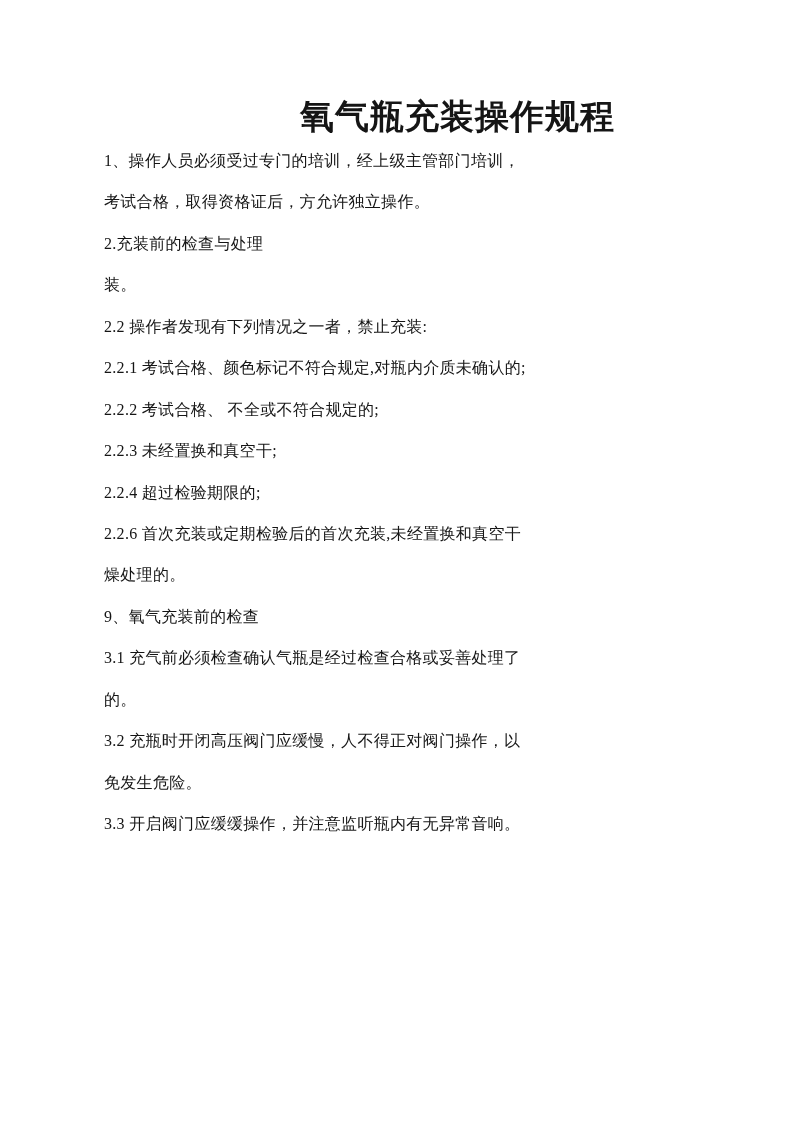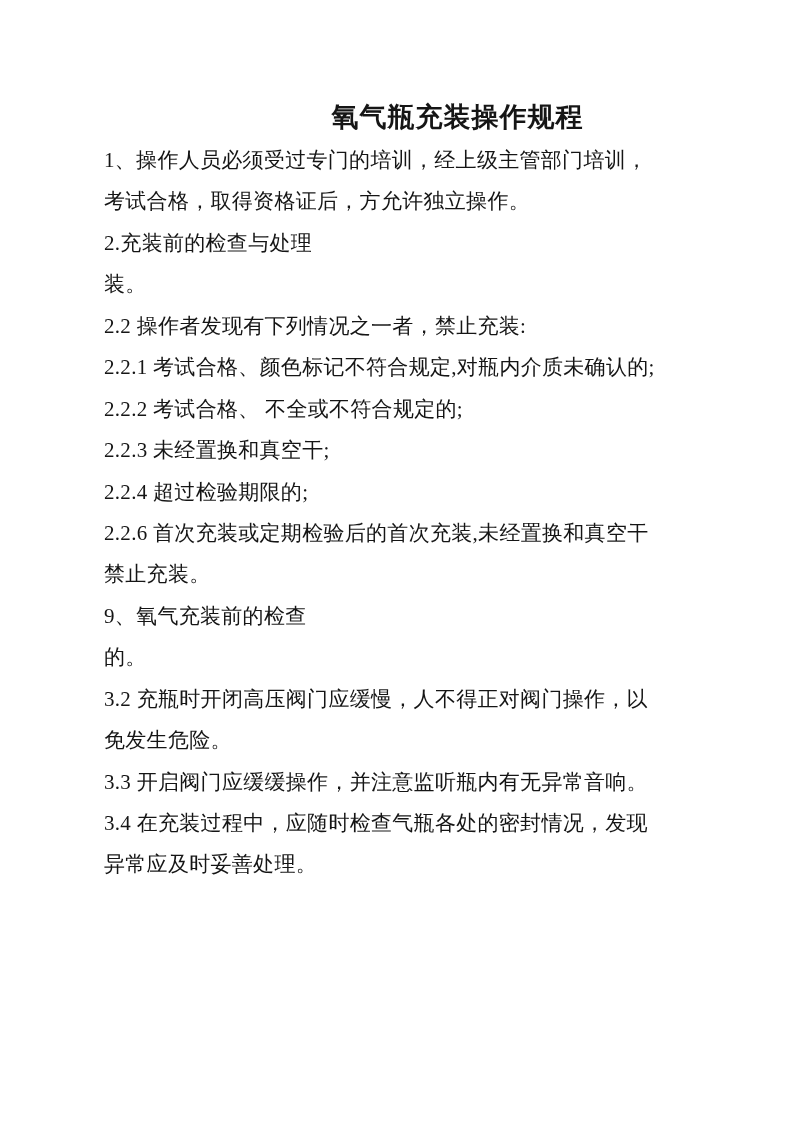--- a/index.html
+++ b/index.html
@@ -17,39 +17,39 @@
     box-sizing: border-box;
     padding: 101px 0 0 104px;
     overflow: hidden;
     font-family: "Liberation Serif", "DejaVu Serif", serif;
   }
   .doc-title {
     margin: 0;
     width: 585px;
     height: 32px;
     line-height: 32px;
-    font-size: 27px;
+    font-size: 34px;
     font-weight: 700;
     text-align: center;
     letter-spacing: 1px;
     transform: translateX(61px);
     white-space: pre;
   }
   .doc-body {
     margin-top: 7px;
   }
   .para {
     margin: 0;
     padding: 0;
   }
   .line {
     display: block;
     height: 41.45px;
     line-height: 41.45px;
-    font-size: 21px;
+    font-size: 16px;
     letter-spacing: 0.3px;
     white-space: pre;
   }
 </style>
 </head>
 <body>
 
 <div class="page">
 
   <h1 class="doc-title">氧气瓶充装操作规程</h1>
@@ -85,39 +85,36 @@
       <span class="line">2.2.3 未经置换和真空干;</span>
     </p>
 
     <p class="para">
       <span class="line">2.2.4 超过检验期限的;</span>
     </p>
 
 
     <p class="para">
       <span class="line">2.2.6 首次充装或定期检验后的首次充装,未经置换和真空干</span>
-      <span class="line">禁止充装。</span>
+      <span class="line">燥处理的。</span>
     </p>
 
     <p class="para">
       <span class="line">9、氧气充装前的检查</span>
     </p>
 
     <p class="para">
+      <span class="line">3.1 充气前必须检查确认气瓶是经过检查合格或妥善处理了</span>
       <span class="line">的。</span>
     </p>
 
     <p class="para">
       <span class="line">3.2 充瓶时开闭高压阀门应缓慢，人不得正对阀门操作，以</span>
       <span class="line">免发生危险。</span>
     </p>
 
     <p class="para">
       <span class="line">3.3 开启阀门应缓缓操作，并注意监听瓶内有无异常音响。</span>
     </p>
 
-    <p class="para">
-      <span class="line">3.4 在充装过程中，应随时检查气瓶各处的密封情况，发现</span>
-      <span class="line">异常应及时妥善处理。</span>
-    </p>
 
   </div>
 </div>
 
 </body></html>

